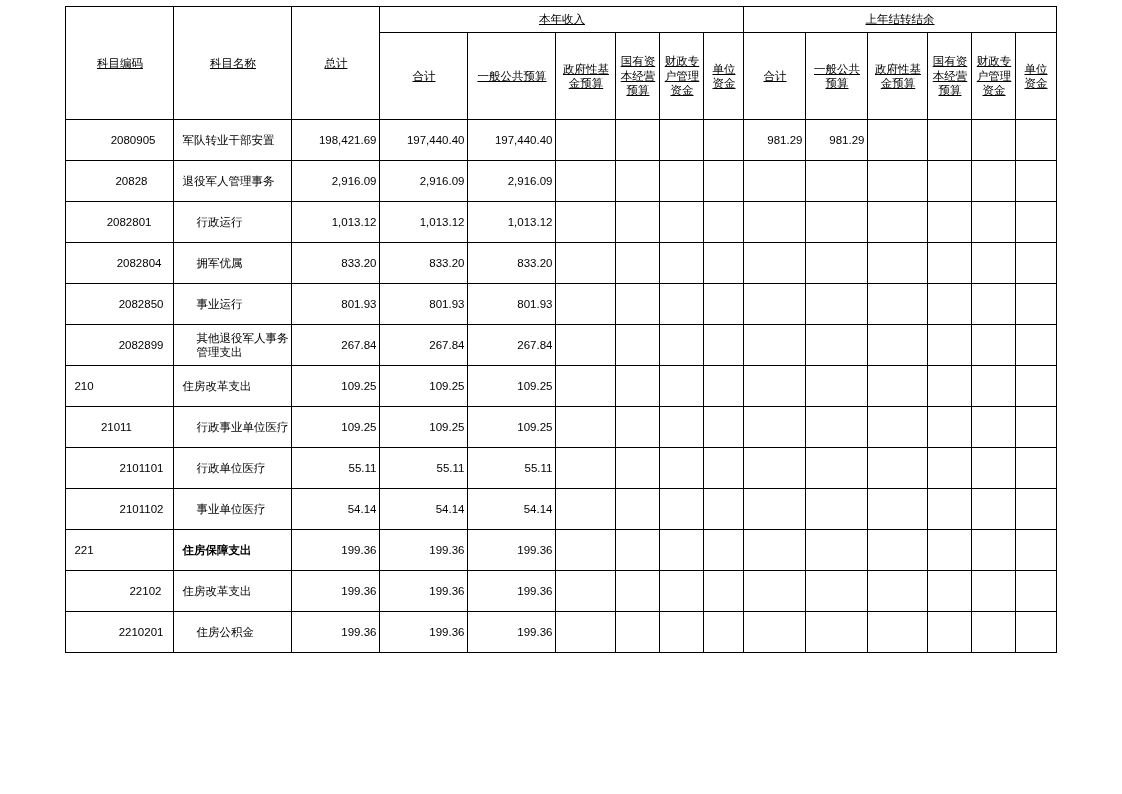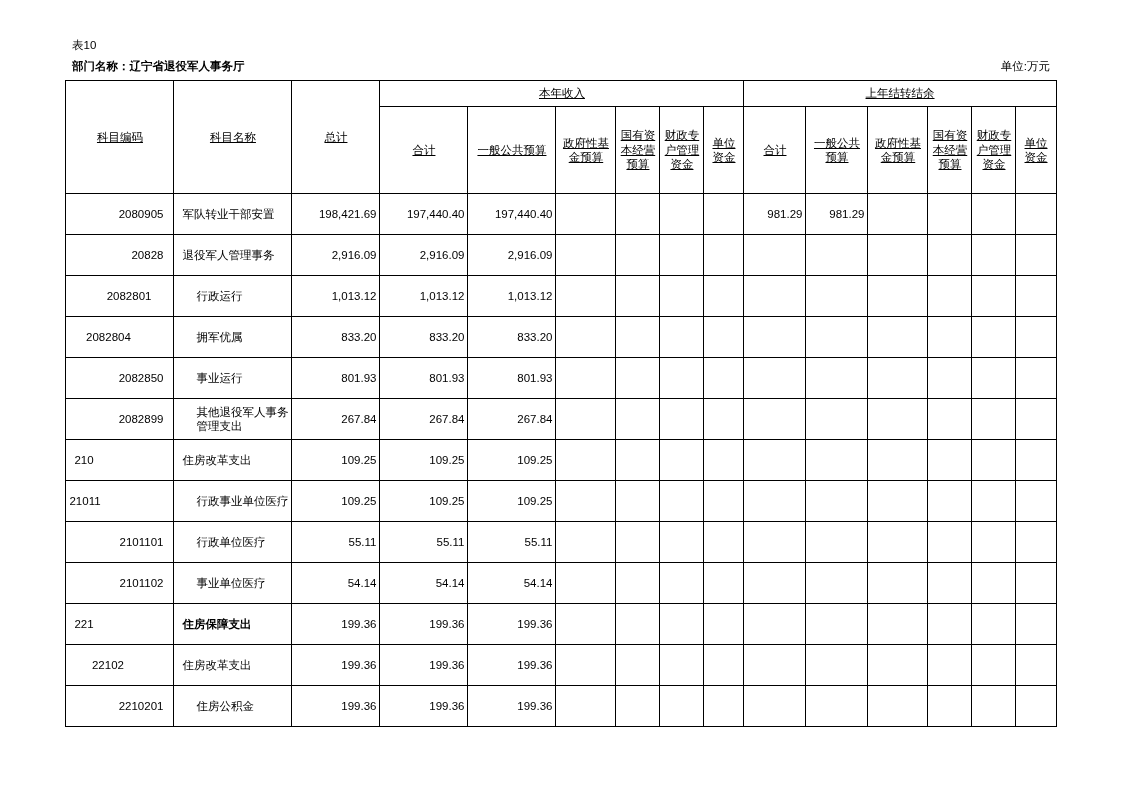--- a/index.html
+++ b/index.html
@@ -102,27 +102,20 @@
   col.c-soe2   { width: 44px; }
   col.c-spec2  { width: 44px; }
   col.c-unit2  { width: 40px; }
 </style>
 </head>
 <body>
 
 <div class="page">
 
 
-  <div class="meta-row">
-    <div class="meta-table-no">表10</div>
-    <div class="meta-line2">
-      <div class="meta-dept">部门名称：辽宁省退役军人事务厅</div>
-      <div class="meta-unit">单位:万元</div>
-    </div>
-  </div>
 
   <table class="budget">
     <colgroup>
       <col class="c-code">
         <col class="c-name">
         <col class="c-total">
       <col class="c-sum">
         <col class="c-gen">
         <col class="c-fund">
         <col class="c-soe">
@@ -153,38 +146,38 @@
         <th class="hdr-cell">合计</th>
         <th class="hdr-cell">一般公共预算</th>
         <th class="hdr-cell">政府性基金预算</th>
         <th class="hdr-cell">国有资本经营预算</th>
         <th class="hdr-cell">财政专户管理资金</th>
         <th class="hdr-cell">单位资金</th>
       </tr>
     </thead>
     <tbody id="table-body">
         <tr>
-          <td class="code" style="text-align:right;padding-right:10px;margin-top:48px;">2080905</td>
+          <td class="code" style="text-align:right;padding-right:18px;margin-top:48px;">2080905</td>
           <td class="name" style="padding-left:8px;margin-top:37px;">军队转业干部安置</td>
           <td class="num">198,421.69</td>
           <td class="num">197,440.40</td>
           <td class="num">197,440.40</td>
           <td class="num"></td>
           <td class="num"></td>
           <td class="num"></td>
           <td class="num"></td>
           <td class="num">981.29</td>
           <td class="num">981.29</td>
           <td class="num"></td>
           <td class="num"></td>
           <td class="num"></td>
           <td class="num"></td>
         </tr>
         <tr>
-          <td class="code" style="text-align:right;padding-right:10px;">20828</td>
+          <td class="code" style="text-align:right;padding-right:26px;">20828</td>
           <td class="name" style="padding-left:8px;">退役军人管理事务</td>
           <td class="num">2,916.09</td>
           <td class="num">2,916.09</td>
           <td class="num">2,916.09</td>
           <td class="num"></td>
           <td class="num"></td>
           <td class="num"></td>
           <td class="num"></td>
           <td class="num"></td>
           <td class="num"></td>
@@ -204,21 +197,21 @@
           <td class="num"></td>
           <td class="num"></td>
           <td class="num"></td>
           <td class="num"></td>
           <td class="num"></td>
           <td class="num"></td>
           <td class="num"></td>
           <td class="num"></td>
         </tr>
         <tr>
-          <td class="code" style="text-align:center;padding-right:26px;">2082804</td>
+          <td class="code" style="text-align:right;padding-right:12px;">2082804</td>
           <td class="name" style="padding-left:22px;">拥军优属</td>
           <td class="num">833.20</td>
           <td class="num">833.20</td>
           <td class="num">833.20</td>
           <td class="num"></td>
           <td class="num"></td>
           <td class="num"></td>
           <td class="num"></td>
           <td class="num"></td>
           <td class="num"></td>
@@ -272,21 +265,21 @@
           <td class="num"></td>
           <td class="num"></td>
           <td class="num"></td>
           <td class="num"></td>
           <td class="num"></td>
           <td class="num"></td>
           <td class="num"></td>
           <td class="num"></td>
         </tr>
         <tr>
-          <td class="code" style="text-align:left;padding-right:10px;">21011</td>
+          <td class="code" style="text-align:center;padding-right:10px;">21011</td>
           <td class="name" style="padding-left:22px;">行政事业单位医疗</td>
           <td class="num">109.25</td>
           <td class="num">109.25</td>
           <td class="num">109.25</td>
           <td class="num"></td>
           <td class="num"></td>
           <td class="num"></td>
           <td class="num"></td>
           <td class="num"></td>
           <td class="num"></td>
@@ -340,21 +333,21 @@
           <td class="num"></td>
           <td class="num"></td>
           <td class="num"></td>
           <td class="num"></td>
           <td class="num"></td>
           <td class="num"></td>
           <td class="num"></td>
           <td class="num"></td>
         </tr>
         <tr>
-          <td class="code" style="padding-right:27px;">22102</td>
+          <td class="code" style="text-align:right;padding-right:12px;">22102</td>
           <td class="name" style="padding-left:8px;">住房改革支出</td>
           <td class="num">199.36</td>
           <td class="num">199.36</td>
           <td class="num">199.36</td>
           <td class="num"></td>
           <td class="num"></td>
           <td class="num"></td>
           <td class="num"></td>
           <td class="num"></td>
           <td class="num"></td>

